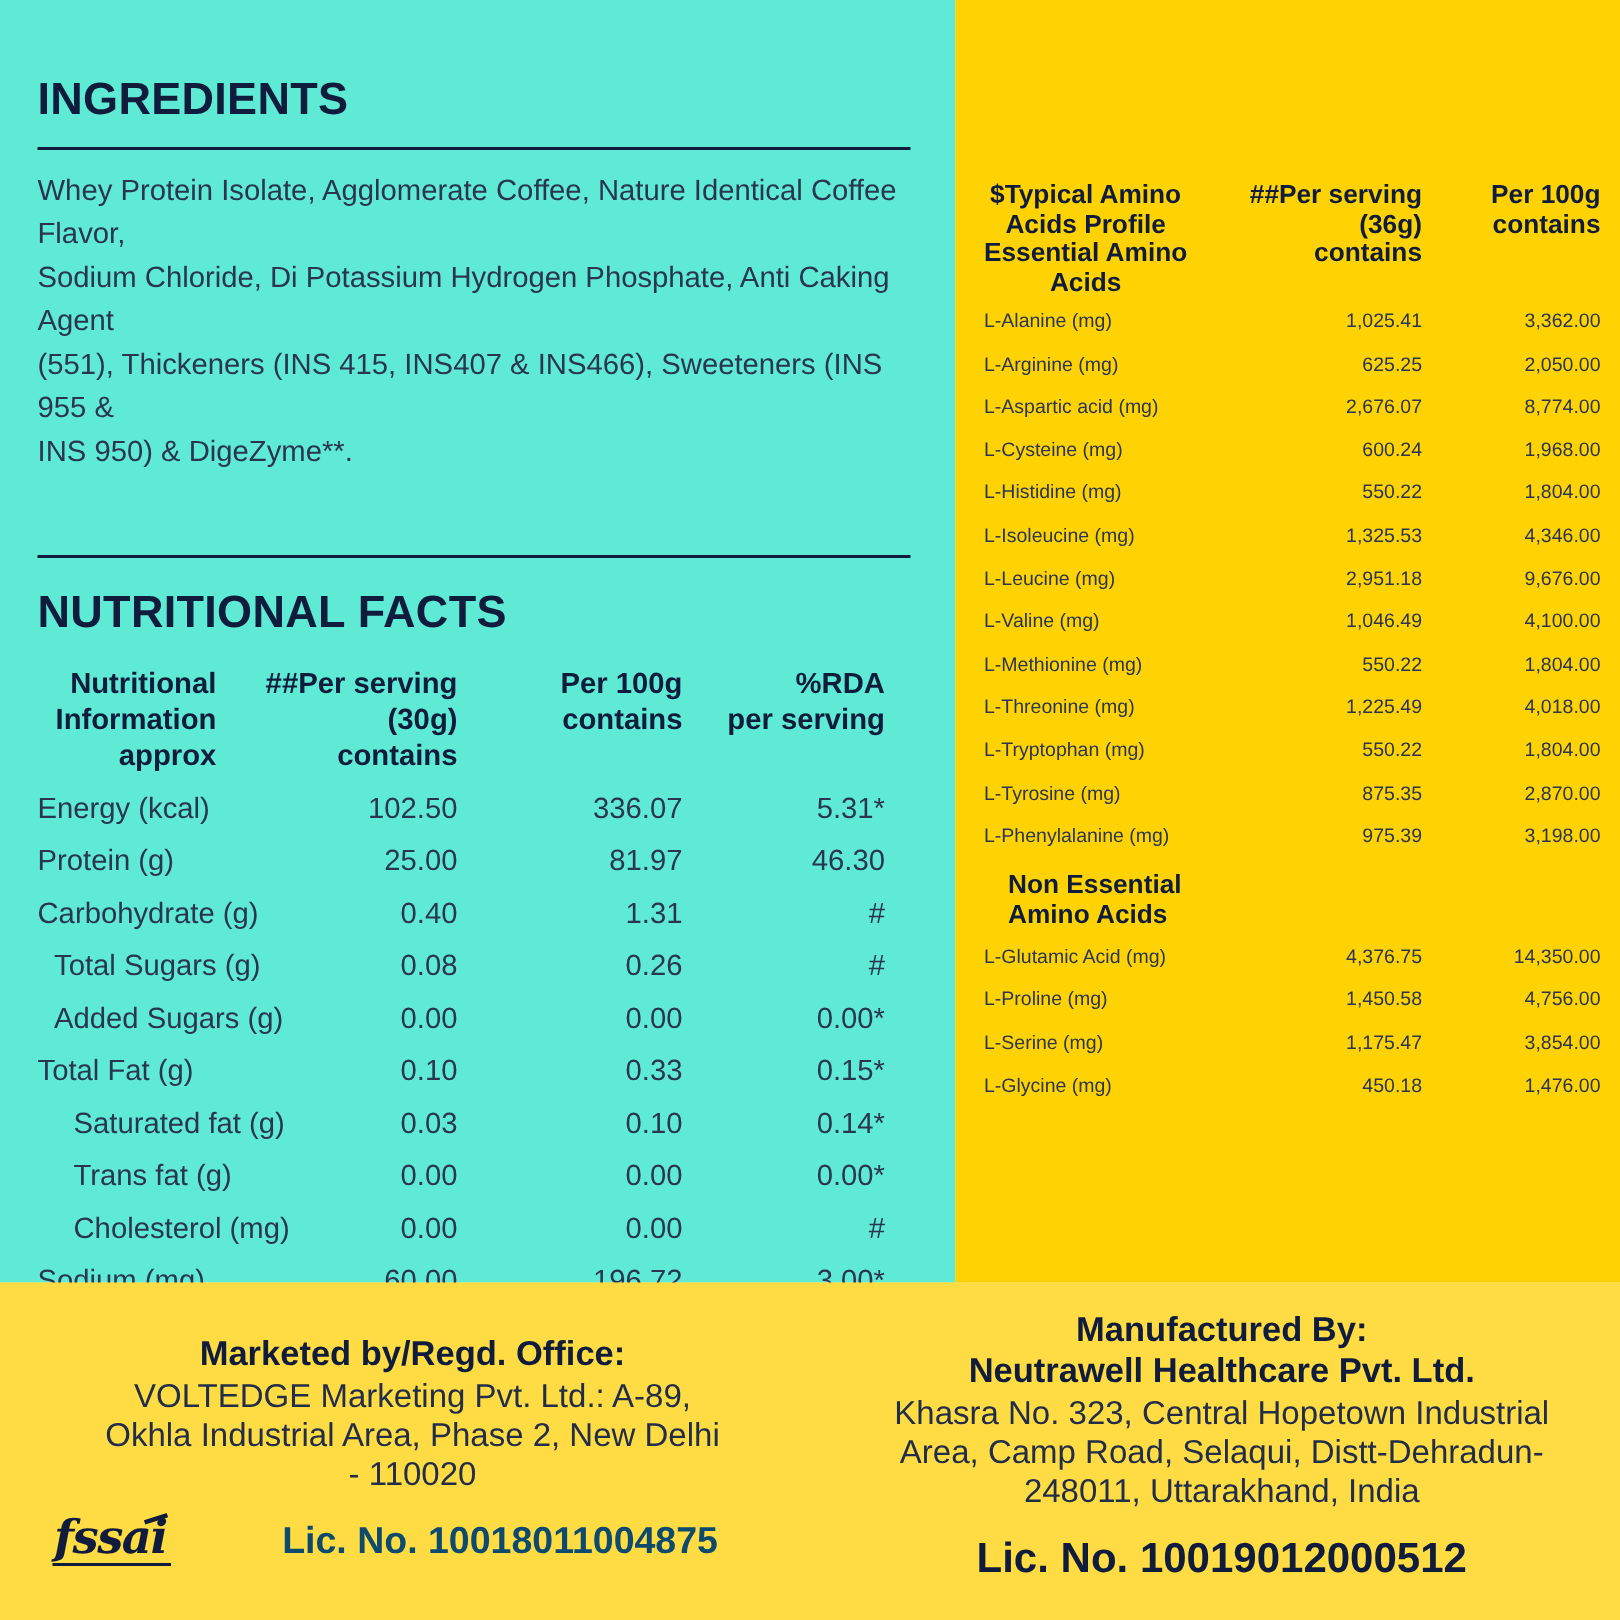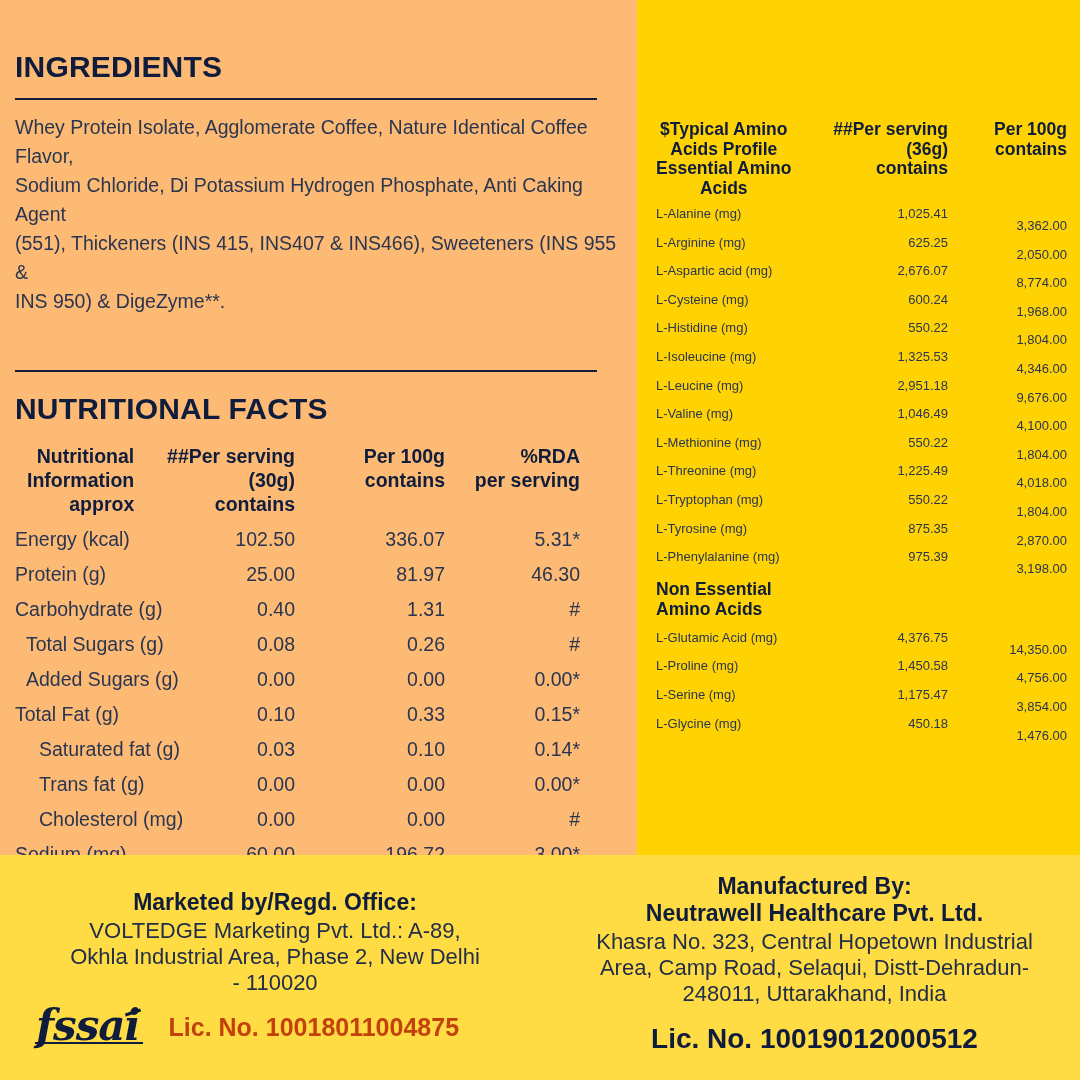--- a/index.html
+++ b/index.html
@@ -4,21 +4,21 @@
 <style>
   html, body { margin: 0; padding: 0; }
   body {
     width: 1080px; height: 1080px; position: relative; overflow: hidden;
     font-family: "Liberation Sans", sans-serif;
     color: #1d2844;
     background: #f9ee8f;
   }
   .panel-left {
     position: absolute; left: 0; top: 0; width: 637px; height: 855px;
-    background: #fdba74; box-sizing: border-box; padding: 0 20px 0 15px;
+    background: #5eead4; box-sizing: border-box; padding: 0 20px 0 25px;
   }
   .panel-right {
     position: absolute; left: 637px; top: 0; width: 443px; height: 855px;
     background: #ffd303; box-sizing: border-box; padding: 120px 13px 0 19px;
   }
   .band-bottom {
     position: absolute; left: 0; top: 855px; width: 1080px; height: 225px;
     background: #ffdc44;
     text-align: center;
   }
@@ -57,44 +57,44 @@
 
   
   .atable { position: relative; width: 411px; }
   .aheader { position: relative; height: 80px; font-weight: 700; font-size: 17.5px; line-height: 19.5px; color: #101c3b; }
   .ah { position: absolute; top: 0; white-space: pre-line; }
   .ah-profile { left: 0; text-align: center; }
   .ah-serving { right: 119px; text-align: right; }
   .ah-100g    { right: 0; text-align: right; }
   .arow { position: relative; height: 28.6px; line-height: 28.6px; font-size: 13px; white-space: nowrap; color: #2a3550; }
   .arow .v2 { position: absolute; right: 119px; top: 0; }
-  .arow .v3 { position: absolute; right: 0; top: 12px; }
+  .arow .v3 { position: absolute; right: 0; top: 0; }
   .asub {
     font-weight: 700; font-size: 17.5px; line-height: 20px;
-    white-space: pre-line; margin: 7px 0 5px 0; color: #101c3b;
+    white-space: pre-line; margin: 7px 0 5px 16px; color: #101c3b;
   }
 
   
   .foot-left  { position: absolute; left: 35px;  top: 34px; width: 480px; }
   .foot-right { position: absolute; left: 562px; top: 18px; width: 505px; }
   .f-title   { font-weight: 800; font-size: 23px; line-height: 27px; color: #101c3b; }
   .f-company { font-weight: 800; font-size: 23px; line-height: 27px; color: #101c3b; }
   .f-addr    { font-size: 22px; line-height: 26px; white-space: pre-line; color: #222e48; margin-top: 2px; }
   .f-lic-row { margin-top: 14px; display: flex; align-items: center; gap: 26px; }
   .fssai-logo {
     font-family: "DejaVu Serif", serif; font-style: italic;
-    font-size: 42px; line-height: 31px; font-weight: 600; color: #101c3b;
+    font-size: 31px; line-height: 31px; font-weight: 600; color: #101c3b;
     border-bottom: 2px solid #101c3b; padding: 0 3px 1px 1px;
     position: relative; letter-spacing: -1px;
   }
   .fssai-logo::before {
     content: ""; position: absolute; top: 1px; right: 2px;
     width: 16px; height: 3px; background: #101c3b; transform: rotate(-18deg);
   }
-  .f-lic   { font-weight: 800; font-size: 25px; color: #c2410c; }
+  .f-lic   { font-weight: 800; font-size: 25px; color: #0c4a6e; margin-left: 48px; }
   .f-lic-big { font-weight: 800; font-size: 28px; color: #101c3b; margin-top: 16px; }
 </style>
 </head>
 <body>
 
 <div class="panel-left">
   <h1 class="h-title h1-ingredients">INGREDIENTS</h1>
   <div class="rule rule-1"></div>
   <div class="ing-body">Whey Protein Isolate, Agglomerate Coffee, Nature Identical Coffee Flavor,
 Sodium Chloride, Di Potassium Hydrogen Phosphate, Anti Caking Agent

